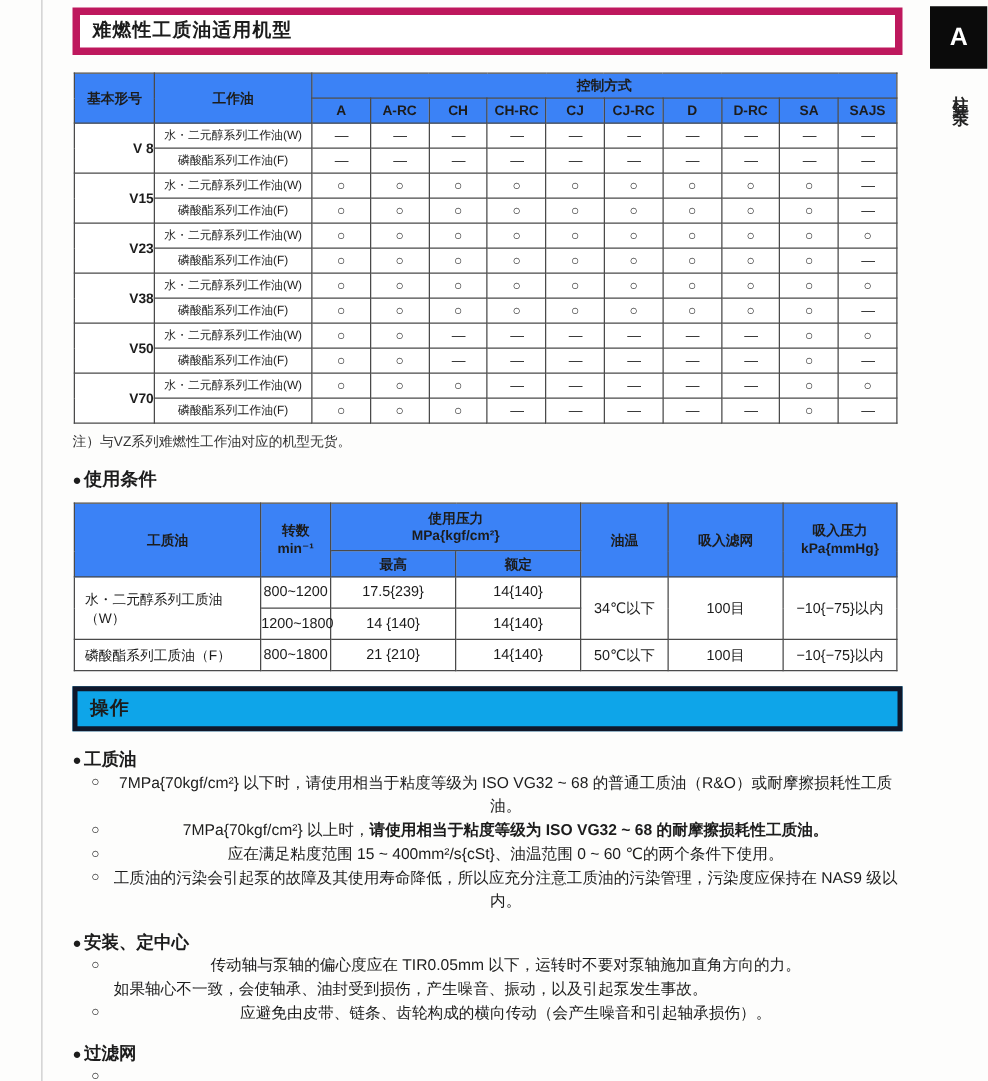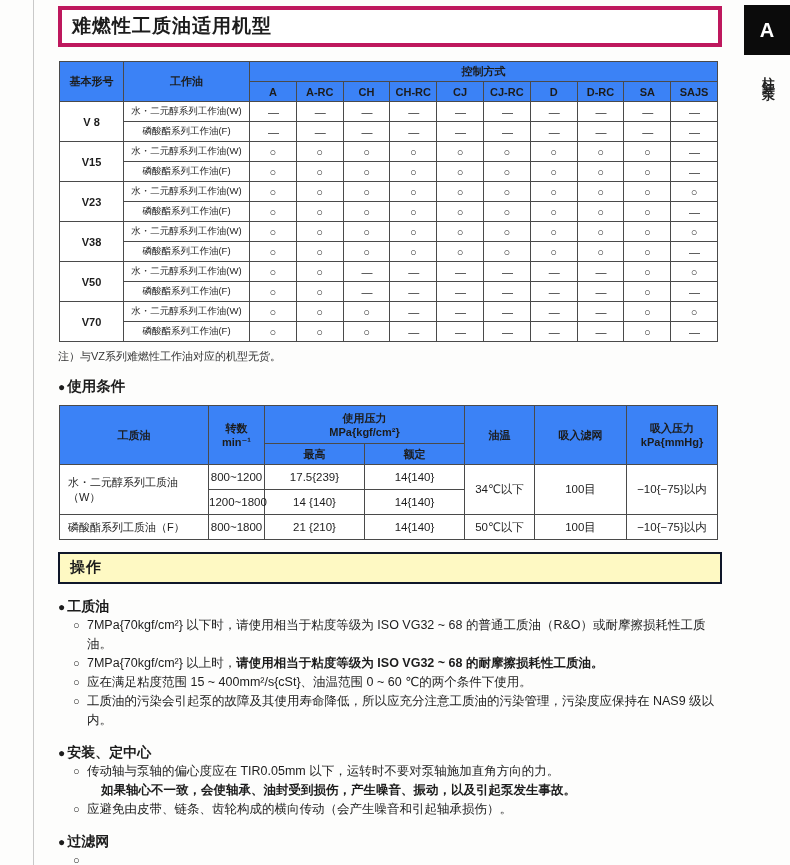--- a/index.html
+++ b/index.html
@@ -17,55 +17,55 @@
     background: #0b0b0b; color: #fff; display: flex; align-items: center; justify-content: center;
     font-size: 20px; font-weight: bold;
   }
   .side-vert {
     position: absolute; right: 13px; top: 66px;
     writing-mode: vertical-rl; text-orientation: upright;
     font-size: 13px; font-weight: bold; letter-spacing: 6px; color: #222;
   }
   .main { position: absolute; left: 58px; top: 0; width: 664px; }
   .title-box {
-    margin-top: 6px; border: 4px solid #be185d; background: #fff;
-    font-size: 19px; font-weight: bold; padding: 3px 10px 4px; letter-spacing: 1px;
+    margin-top: 6px; border: 6px solid #be185d; background: #fff;
+    font-size: 15px; font-weight: bold; padding: 3px 10px 4px; letter-spacing: 1px;
   }
   table { border-collapse: collapse; table-layout: fixed; width: 658px; margin-left: 1px; }
   th, td { border: 1px solid #4a4a4a; text-align: center; vertical-align: middle; padding: 0; background: #fff; }
   thead th { background: #3b82f6; font-weight: bold; }
   .models-table { margin-top: 14px; }
   .models-table th { height: 20px; font-size: 11px; }
   .models-table td { height: 20px; font-size: 11px; }
   .models-table .oil-cell { font-size: 9.5px; text-align: center; }
-  .models-table .model-cell { font-size: 11px; font-weight: bold; }
+  .models-table .model-cell { font-size: 11px; font-weight: bold; text-align: right; }
   .mark-cell.yes { font-size: 11px; color: #2b2b2b; }
   .mark-cell.no  { font-size: 11px; color: #2b2b2b; letter-spacing: -1px; }
   .note { margin-top: 7px; font-size: 11px; color: #333; }
   .sec-heading { margin-top: 13px; font-size: 14.5px; font-weight: bold; display: flex; align-items: center; gap: 2px; }
   .sec-heading .bullet { font-size: 12px; }
   .usage-intro { margin: 4px 0 0 15px; font-size: 12.5px; }
   .usage-table { margin-top: 9px; font-size: 11px; }
   .usage-table thead th { font-size: 11px; }
   .usage-table .h1 { height: 38px; }
   .usage-table .h2 { height: 21px; }
   .usage-table tbody td { height: 25px; font-size: 11.5px; }
   .usage-table .oil-name { text-align: left; padding-left: 8px; font-size: 11px; margin-top: 29px; }
   .two-line div { line-height: 14px; }
   .op-box {
-    margin-top: 12px; border: 2px solid #0f172a; background: #fef9c3;
+    margin-top: 12px; border: 4px solid #0f172a; background: #0ea5e9;
     font-size: 15px; font-weight: bold; padding: 4px 10px 5px; letter-spacing: 1px;
   }
   .op-group-heading { margin-top: 14px; font-size: 14px; font-weight: bold; display: flex; align-items: center; gap: 2px; }
   .op-group-heading .bullet { font-size: 12px; }
   .op-item { margin-left: 15px; font-size: 12.5px; line-height: 19px; display: flex; }
   .op-item .marker { width: 14px; flex: 0 0 14px; font-size: 11px; }
-  .op-item .txt { flex: 1; }
+  .op-item .txt { flex: 1; text-align: center; }
   .op-item .bold { font-weight: bold; margin-top: 16px; }
-  .op-cont { margin-left: 43px; font-size: 12.5px; line-height: 19px; font-weight: bold; }
+  .op-cont { margin-left: 33px; font-size: 12.5px; line-height: 19px; }
   .op-group { margin-bottom: 4px; }
 </style>
 </head>
 <body>
 
 <div class="left-rule"></div>
 <div class="side-tab">
   <span>A</span>
 </div>
 <div class="side-vert">柱塞泵</div>

